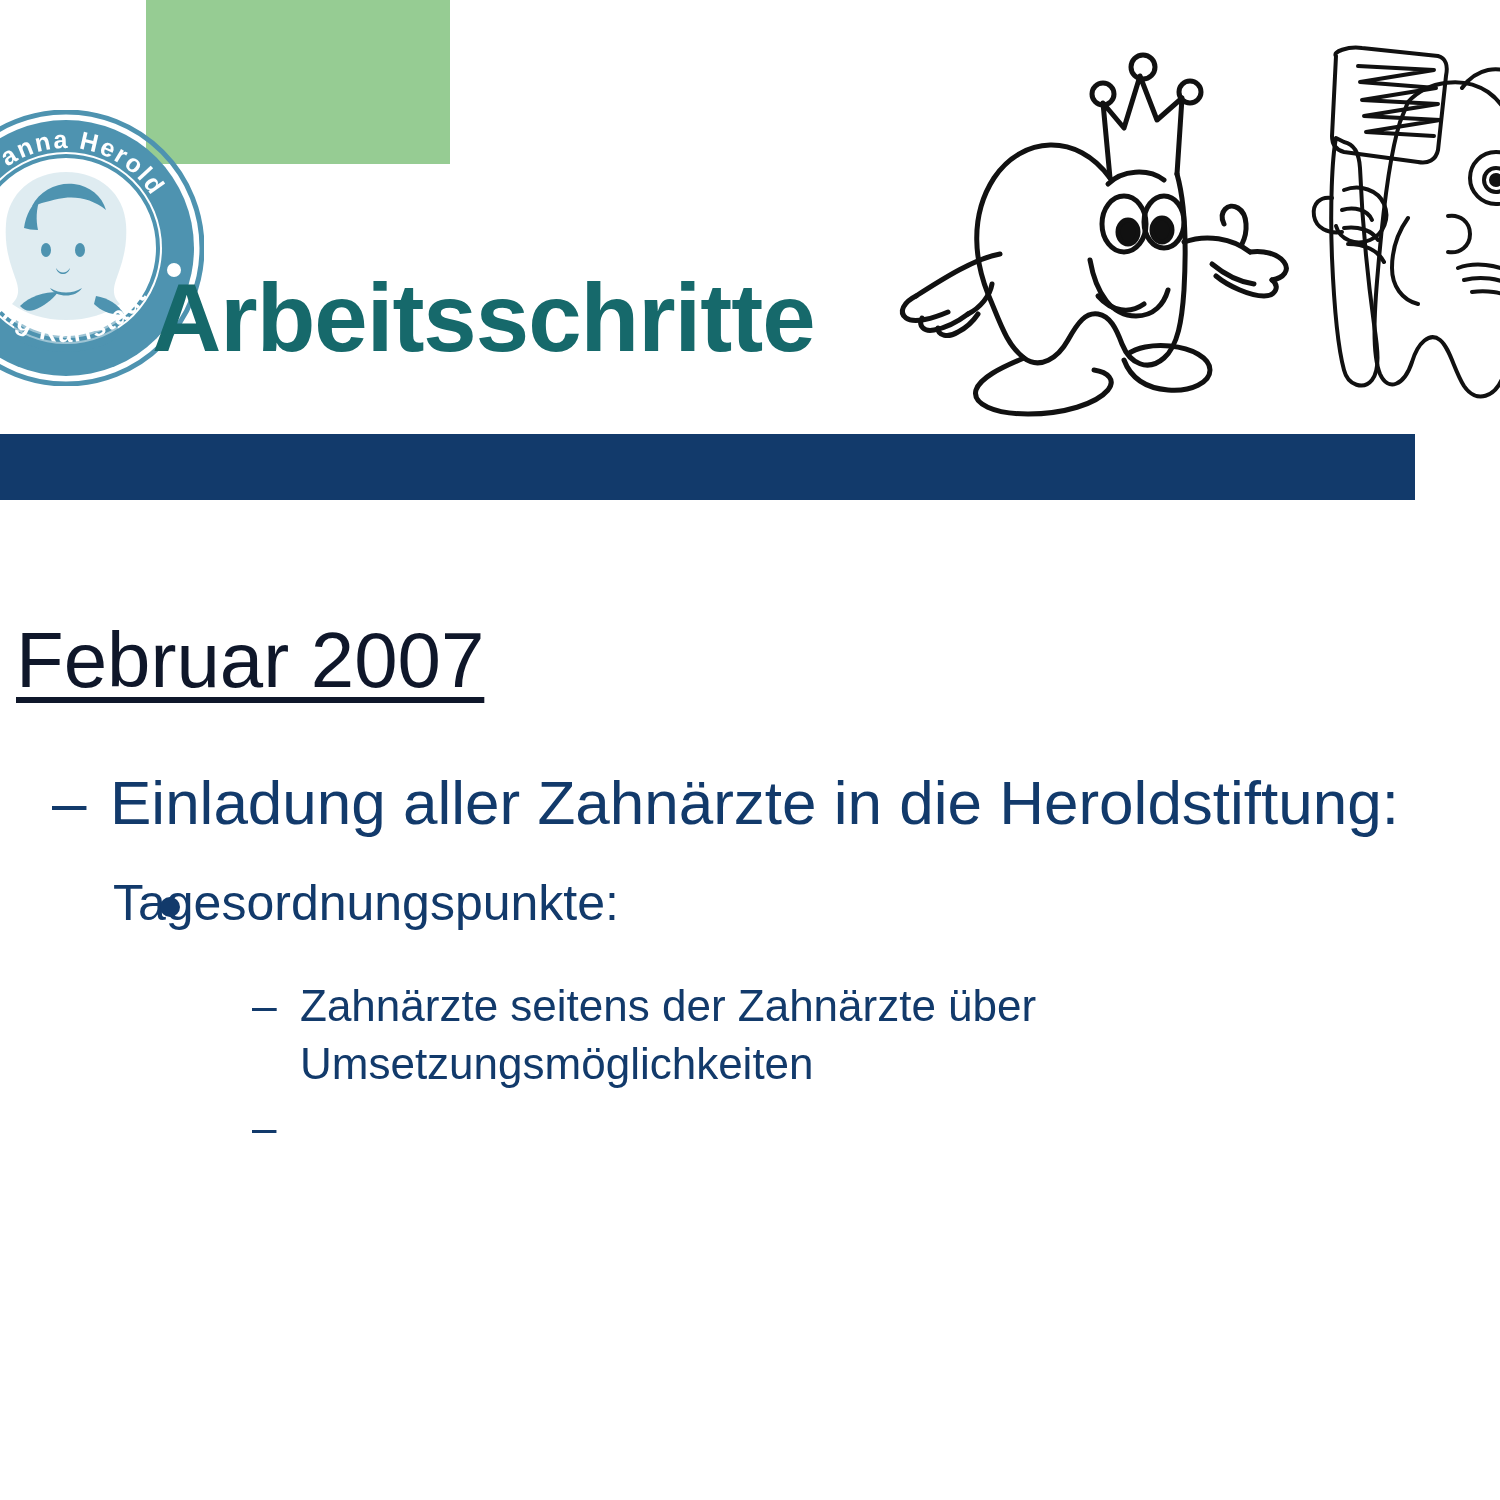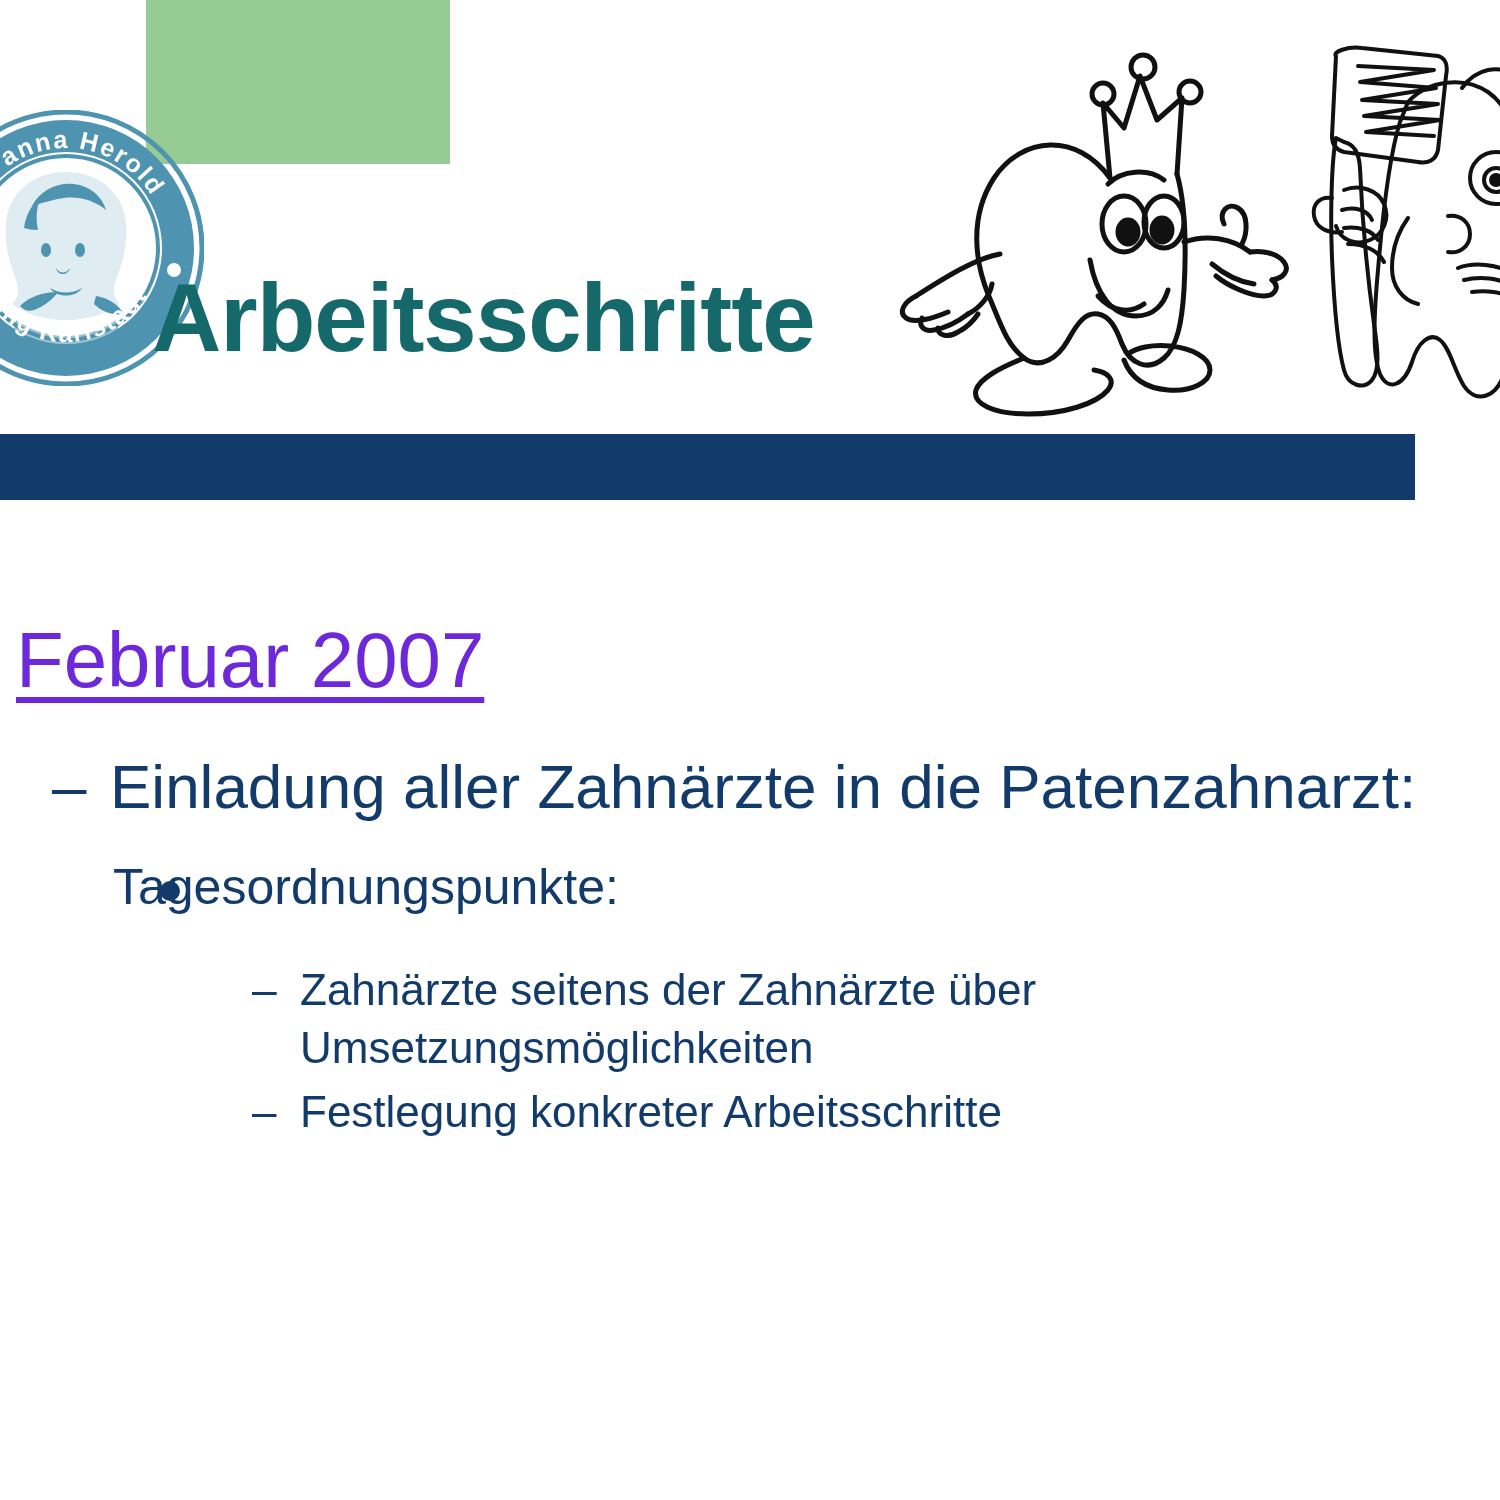--- a/index.html
+++ b/index.html
@@ -87,25 +87,25 @@
   
   .body-area {
     position: absolute;
     left: 0;
     top: 618px;
     width: 1500px;
   }
 
   .lvl1 {
     position: relative;
-    color: #6d28d9;
+    color: #0f172a;
     font-size: 78px;
     line-height: 1.1;
     padding-left: 16px;
-    margin-bottom: 48px;
+    margin-bottom: 64px;
     white-space: nowrap;
   }
   .lvl1 .txt {
     text-decoration: underline;
     text-underline-offset: 10px;
     text-decoration-thickness: 6px;
   }
 
   .lvl2 {
     position: relative;
@@ -300,37 +300,36 @@
   <div class="navy-bar"></div>
 
   <div class="body-area">
 
     <div class="lvl1">
       <span class="txt">Februar 2007</span>
     </div>
 
     <div class="lvl2">
       <span class="dash">–</span>
-      <span>Einladung aller Zahnärzte in die Patenzahnarzt:</span>
+      <span>Einladung aller Zahnärzte in die Heroldstiftung:</span>
     </div>
 
     <div class="lvl3">
       <span class="dot"></span>
       <span>Tagesordnungspunkte:</span>
     </div>
 
     <ul class="lvl4-list">
       <li class="lvl4">
         <span class="dash">–</span>
       </li>
       <li class="lvl4">
         <span class="dash">–</span>
         <span>Zahnärzte seitens der Zahnärzte über Umsetzungsmöglichkeiten</span>
       </li>
       <li class="lvl4">
         <span class="dash">–</span>
-        <span>Festlegung konkreter Arbeitsschritte</span>
       </li>
     </ul>
 
   </div>
 
 </div>
 
 </body></html>

